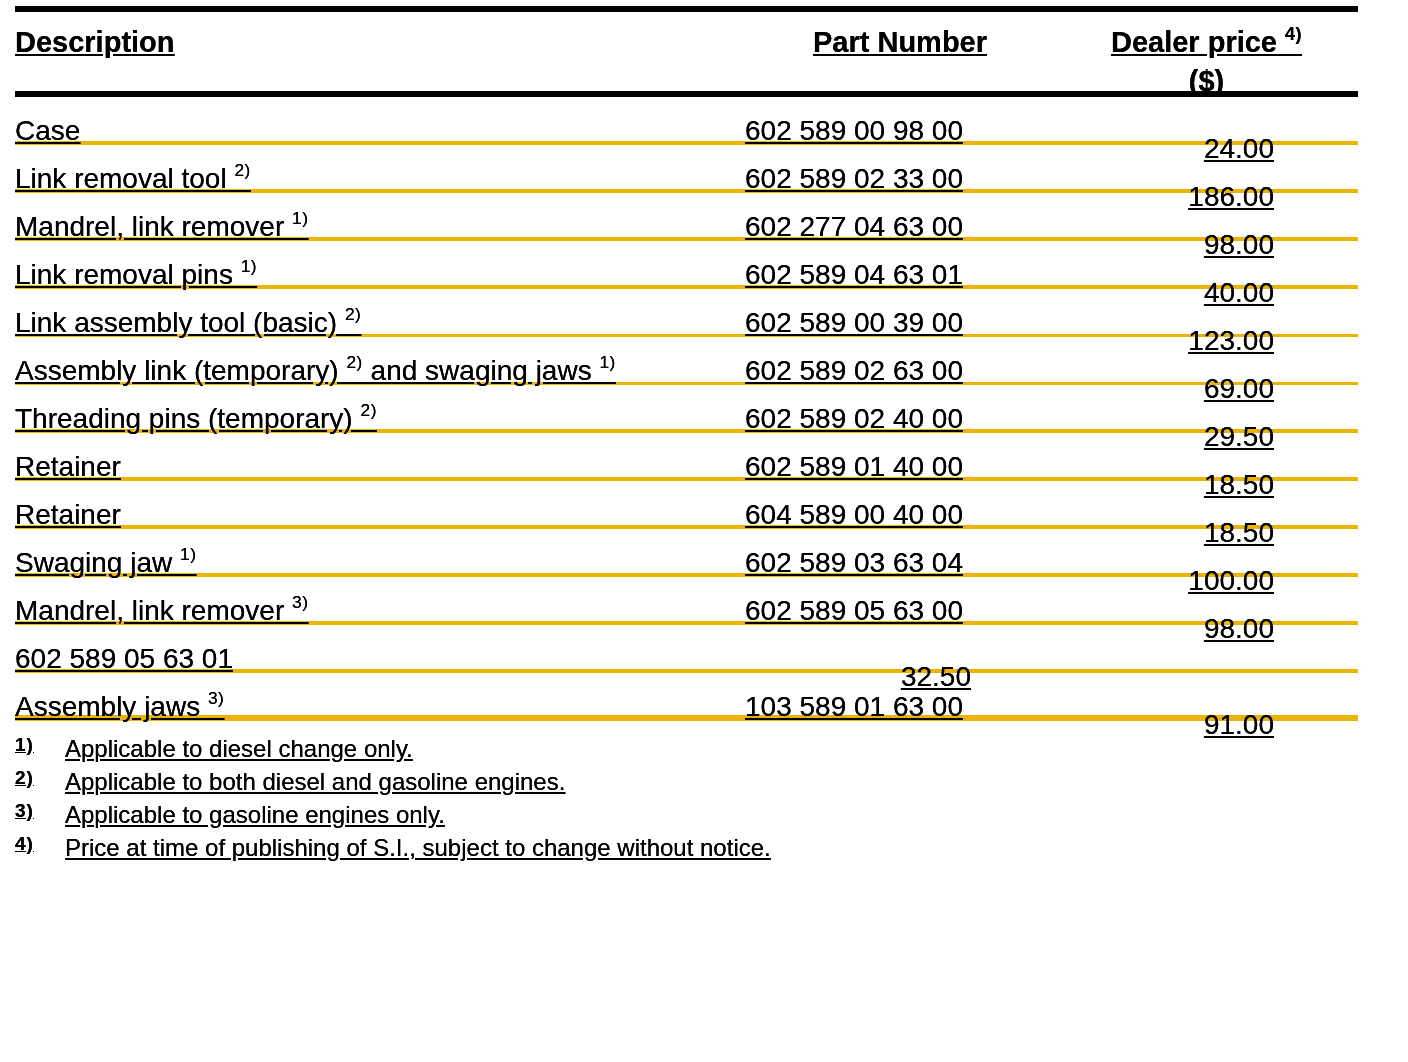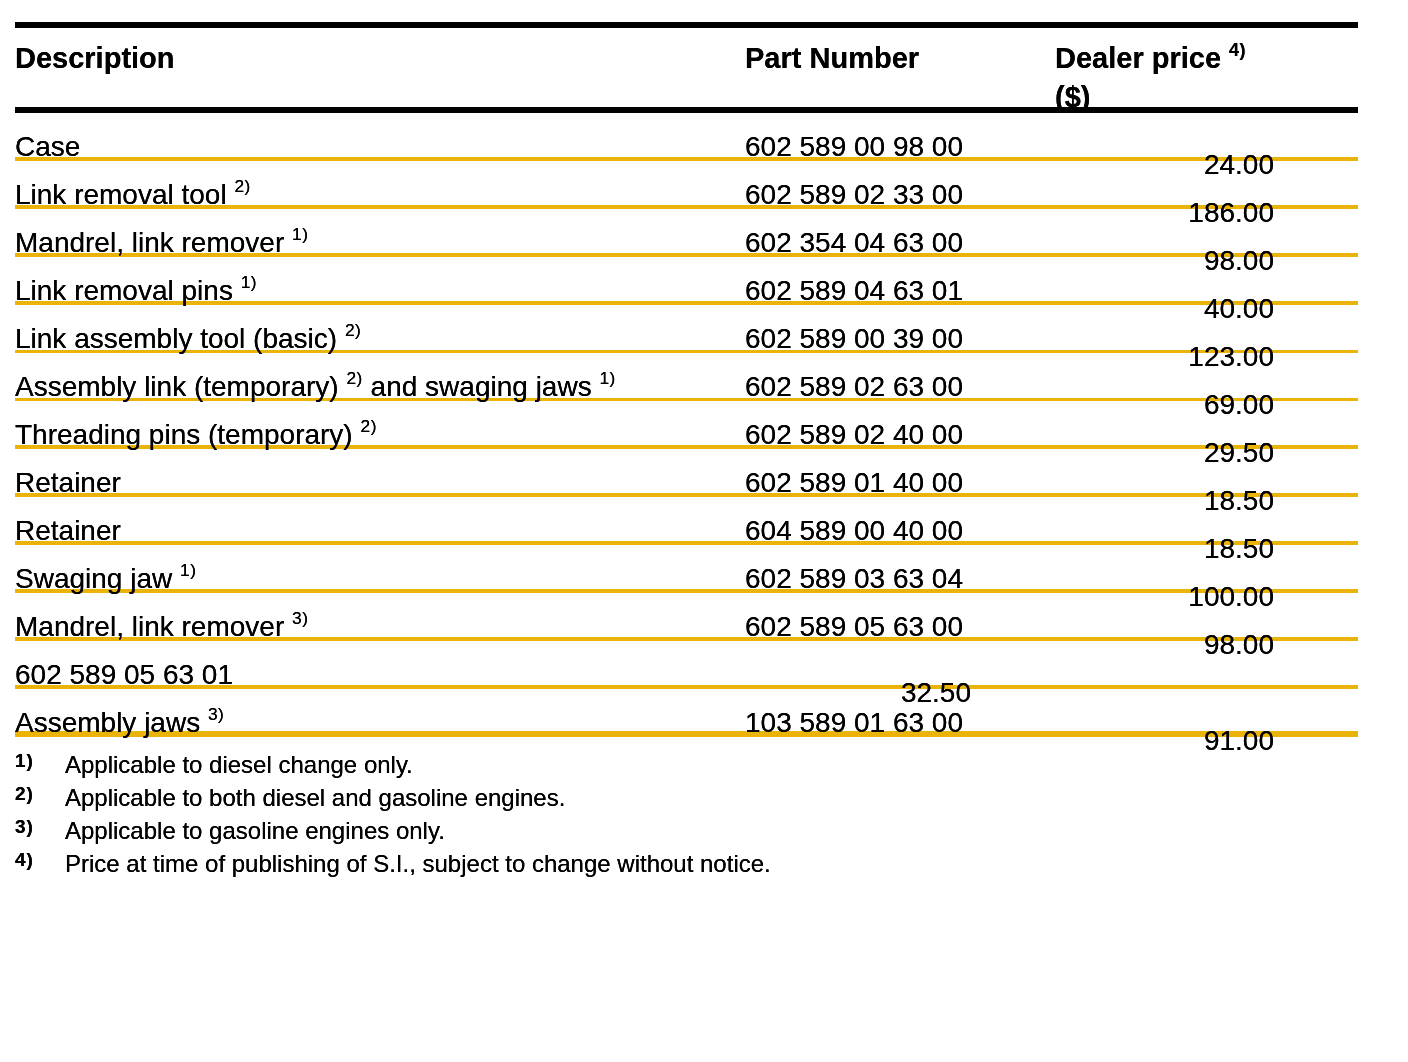--- a/index.html
+++ b/index.html
@@ -10,21 +10,22 @@
   body {
     width: 1408px;
     height: 1062px;
     font-family: "Liberation Sans", sans-serif;
     color: #000;
     overflow: hidden;
     
     text-shadow: 0 0 0.45px #000;
   }
   .page {
-    padding: 22px 0 0 15px;
+    padding: 6px 0 0 15px;
+    text-decoration: underline;
   }
   .content {
     width: 1343px; 
   }
   .rule {
     background: #000;
     height: 5px;
   }
   .rule-top { height: 6px; }
   .rule-head-bottom { height: 6px; }
@@ -33,22 +34,22 @@
     display: grid;
     grid-template-columns: 730px 310px 303px;
     align-items: start;
     padding-top: 15px;
     height: 79px; 
     box-sizing: border-box;
     font-weight: bold;
     font-size: 29px;
     line-height: 1.05;
   }
-  .thead .col-part { }
-  .thead .col-price { }
+  .thead .col-part { text-align: center; }
+  .thead .col-price { text-align: center; }
   .dp-unit { display: block; margin-top: 9px; }
 
   sup {
     font-size: 0.62em;
     line-height: 0;
     position: relative;
     top: -0.1em;
     letter-spacing: 0.5px;
   }
 
@@ -112,21 +113,21 @@
           <div class="cell-part">602 589 00 98 00</div>
           <div class="cell-price">24.00</div>
         </div>
         <div class="row">
           <div class="cell-desc"><span>Link removal tool </span><sup>2)</sup></div>
           <div class="cell-part">602 589 02 33 00</div>
           <div class="cell-price">186.00</div>
         </div>
         <div class="row">
           <div class="cell-desc"><span>Mandrel, link remover </span><sup>1)</sup></div>
-          <div class="cell-part">602 354 04 63 00</div>
+          <div class="cell-part">602 277 04 63 00</div>
           <div class="cell-price">98.00</div>
         </div>
         <div class="row">
           <div class="cell-desc"><span>Link removal pins </span><sup>1)</sup></div>
           <div class="cell-part">602 589 04 63 01</div>
           <div class="cell-price">40.00</div>
         </div>
         <div class="row">
           <div class="cell-desc"><span>Link assembly tool (basic) </span><sup>2)</sup></div>
           <div class="cell-part">602 589 00 39 00</div>

